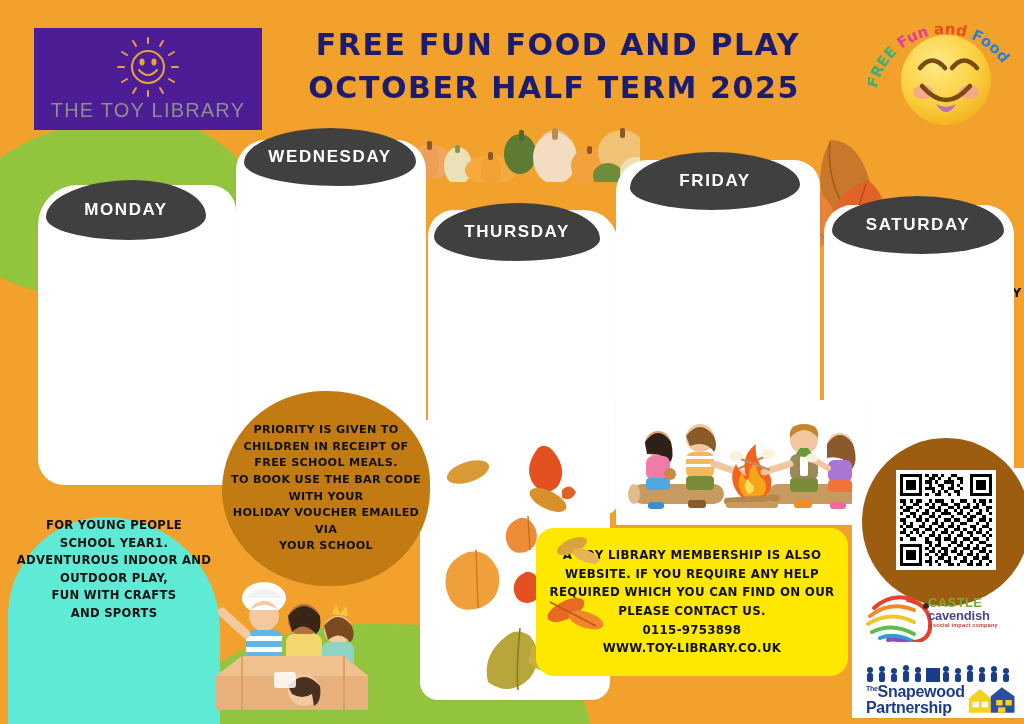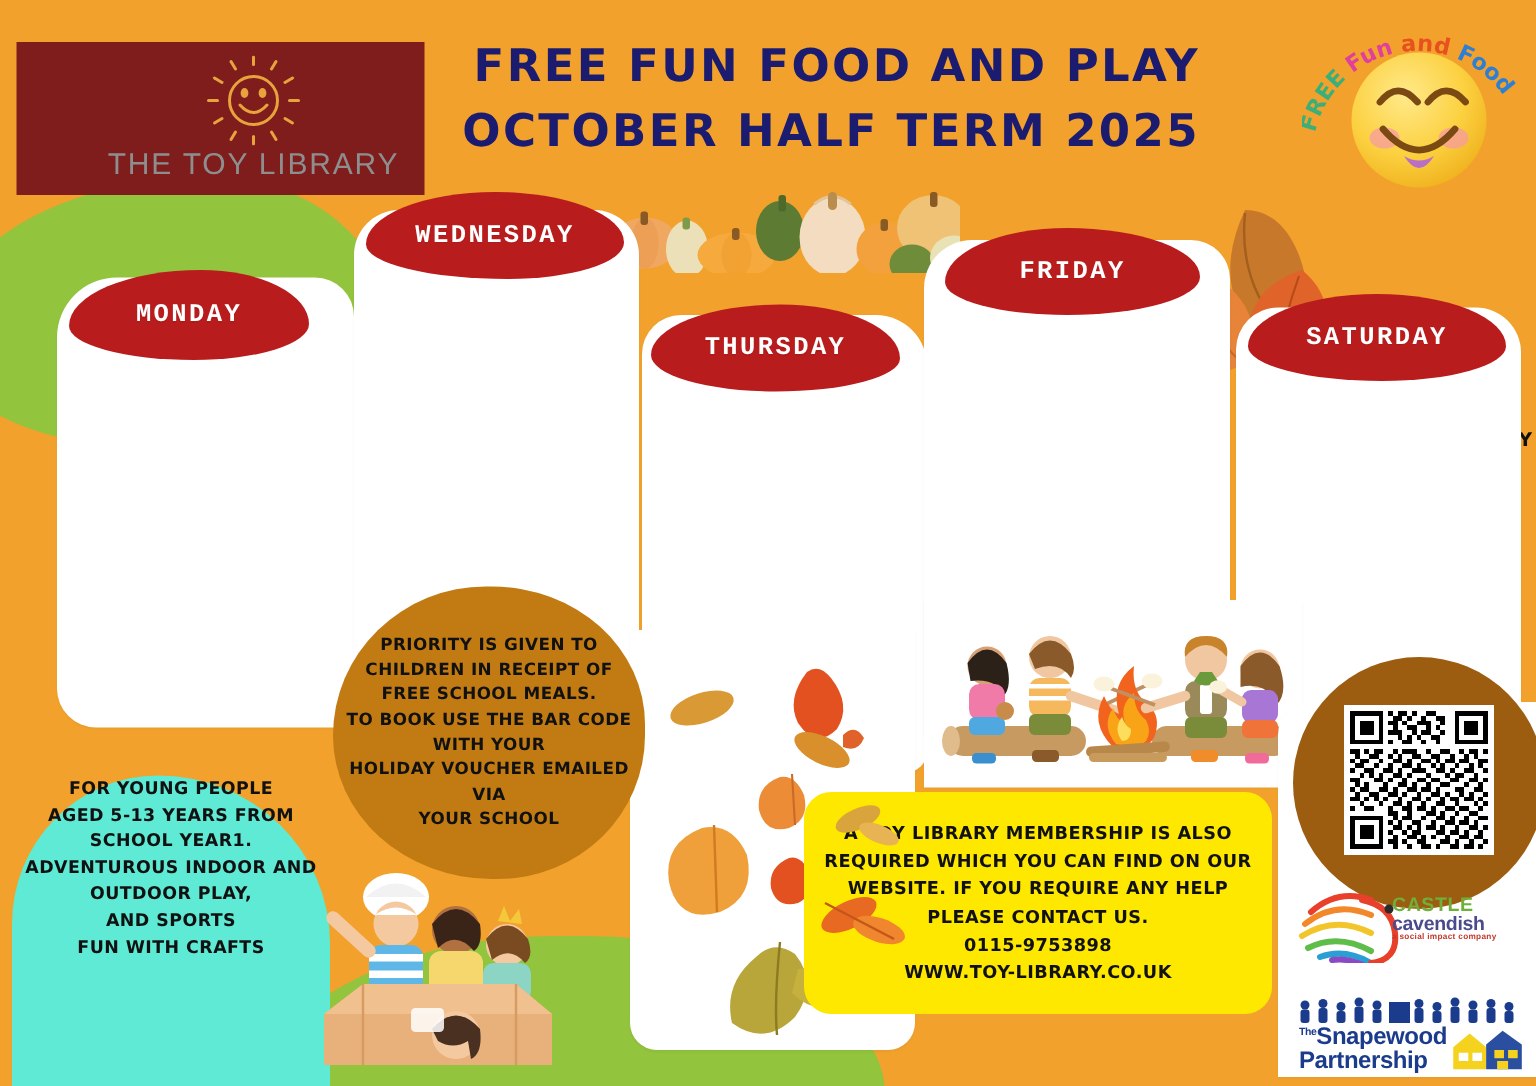--- a/index.html
+++ b/index.html
@@ -37,25 +37,25 @@
   .card-friday   {left:616px;top:160px; width:204px;height:340px;
                   border-radius:32px 26px 26px 16px;}
   .card-saturday {left:824px;top:205px; width:190px;height:300px;
                   border-radius:28px 30px 18px 24px;}
   .card-campfire {left:616px;top:400px; width:252px;height:125px;border-radius:0;}
   .card-leafpanel{left:420px;top:420px; width:190px;height:280px;border-radius:0 0 18px 18px;}
   .card-bottom-right{left:852px;top:468px;width:176px;height:250px;border-radius:22px 0 0 0;}
 
   
   .day-chip{
-    position:absolute;background:#b91c1c;display:flex;
+    position:absolute;background:#404040;display:flex;
     align-items:center;justify-content:center;
     color:#FFFFFF;font-weight:700;letter-spacing:1.6px;
     font-size:17px;text-transform:uppercase;
-    font-family:Liberation Mono, monospace;
+    font-family:Liberation Sans, sans-serif;
     text-shadow:0 1px 0 rgba(0,0,0,.06);
   }
   .chip-monday   {left:46px; top:180px; width:160px;height:60px;
                   border-radius:55% 45% 48% 52%/62% 60% 40% 38%;}
   .chip-wednesday{left:244px;top:128px; width:172px;height:58px;
                   border-radius:50% 50% 45% 55%/60% 58% 42% 40%;}
   .chip-thursday {left:434px;top:203px; width:166px;height:58px;
                   border-radius:52% 48% 50% 50%/58% 62% 38% 42%;}
   .chip-friday   {left:630px;top:152px; width:170px;height:58px;
                   border-radius:48% 52% 52% 48%/62% 56% 44% 38%;}
@@ -126,23 +126,23 @@
   .headline{
     position:absolute;left:300px;top:24px;width:500px;text-align:right;
     color:#1B1B6F;font-weight:700;font-size:30px;line-height:1.42;
     letter-spacing:1.6px;text-transform:uppercase;
     font-family:"DejaVu Sans", sans-serif;
   }
   .headline span{display:block;}
 
   
   .logo-box{
-    position:absolute;left:11px;top:28px;width:228px;height:102px;
-    background:#7f1d1d;display:flex;flex-direction:column;
-    align-items:center;justify-content:center;padding-left:44px;
+    position:absolute;left:34px;top:28px;width:228px;height:102px;
+    background:#4c1d95;display:flex;flex-direction:column;
+    align-items:center;justify-content:center;
   }
   .logo-name{
     color:#8E8E8E;font-size:20px;letter-spacing:1.2px;
     font-family:"Liberation Sans", sans-serif;font-weight:400;margin-top:2px;
   }
 
   
   .smiley-badge{position:absolute;right:6px;top:6px;width:150px;height:128px;}
 
   
@@ -377,26 +377,25 @@
       <span>with your</span>
       <span>holiday voucher emailed</span>
       <span>via</span>
       <span>your school</span>
     </div>
   </div>
 
   <div class="yellow-blob">
     <div class="yellow-blob-text">
       <span>For young people</span>
-      <span>aged 5-13 years from</span>
       <span>school year1.</span>
       <span>Adventurous indoor and</span>
       <span>outdoor play,</span>
+      <span>Fun with crafts</span>
       <span>and sports</span>
-      <span>Fun with crafts</span>
     </div>
   </div>
 
   <svg class="deco" style="left:212px;top:568px;" width="160" height="145" viewBox="0 0 160 145">
     <g>
       <ellipse cx="52" cy="30" rx="22" ry="16" fill="#FFFFFF"></ellipse>
       <path d="M32 30 q20 -18 40 0" fill="#F2F2F2"></path>
       <circle cx="52" cy="48" r="15" fill="#F5C9A0"></circle>
       <path d="M38 42 q14 -10 28 0" fill="#FFFFFF"></path>
       <rect x="34" y="62" width="36" height="32" rx="8" fill="#5FB7E8"></rect>
@@ -471,22 +470,22 @@
       <rect x="210" y="68" width="24" height="12" rx="4" fill="#F0733A"></rect>
       <path d="M210 56 L196 48" stroke="#F0C7A0" stroke-width="6" stroke-linecap="round"></path>
       <ellipse cx="194" cy="46" rx="6" ry="4.5" fill="#FBF2DC"></ellipse>
       <rect x="212" y="90" width="16" height="7" rx="3" fill="#F06A9A"></rect>
     </g>
   </svg>
 
   <div class="yellow-card">
     <div class="yellow-card-text">
       <span>A Toy Library membership is also</span>
+      <span>website. If you require any help</span>
       <span>required which you can find on our</span>
-      <span>website. If you require any help</span>
       <span>please contact us.</span>
       <span>0115-9753898</span>
       <span>www.toy-library.co.uk</span>
     </div>
   </div>
   <svg class="deco" style="left:540px;top:530px;" width="70" height="130" viewBox="0 0 70 130">
     <g>
       <ellipse cx="32" cy="16" rx="16" ry="7" transform="rotate(-24 32 16)" fill="#D9A43C"></ellipse>
       <ellipse cx="46" cy="26" rx="14" ry="6" transform="rotate(22 46 26)" fill="#E8B352"></ellipse>
       <ellipse cx="26" cy="80" rx="20" ry="9" transform="rotate(-26 26 80)" fill="#E86A22"></ellipse>

